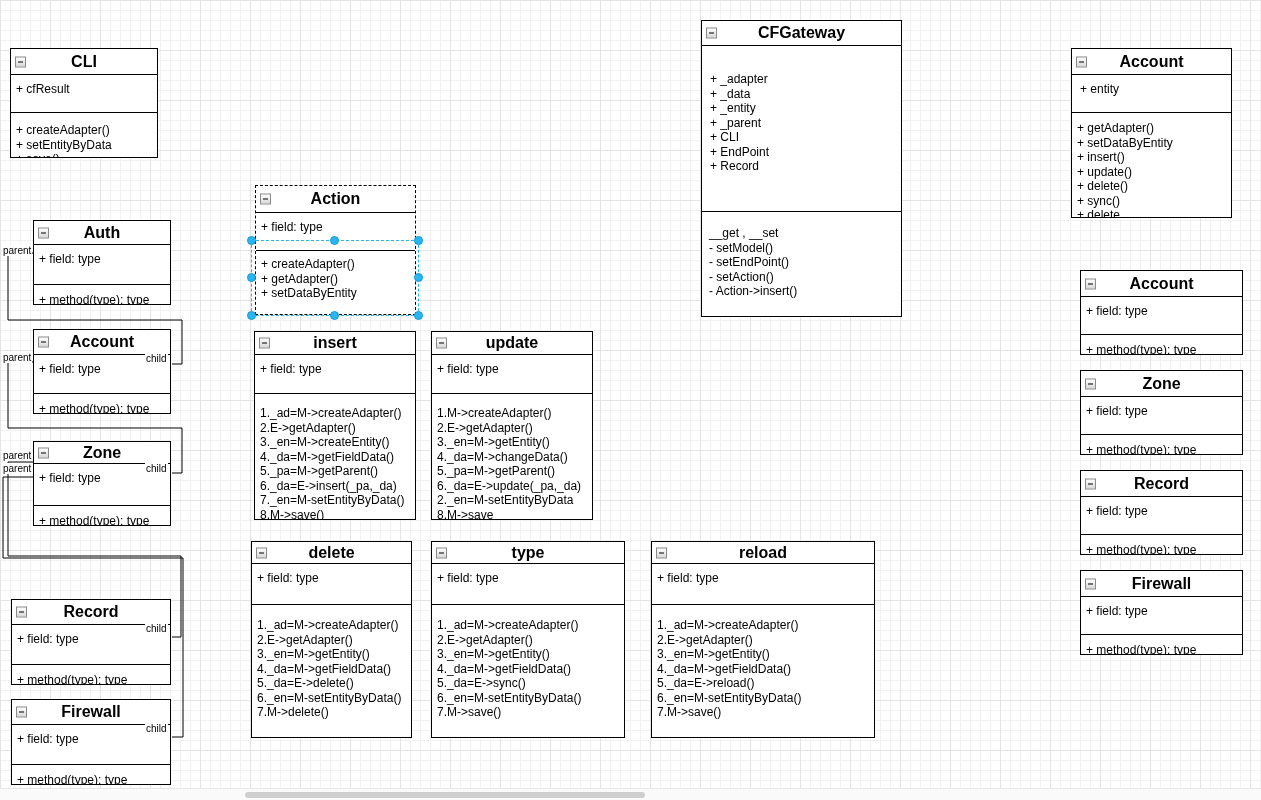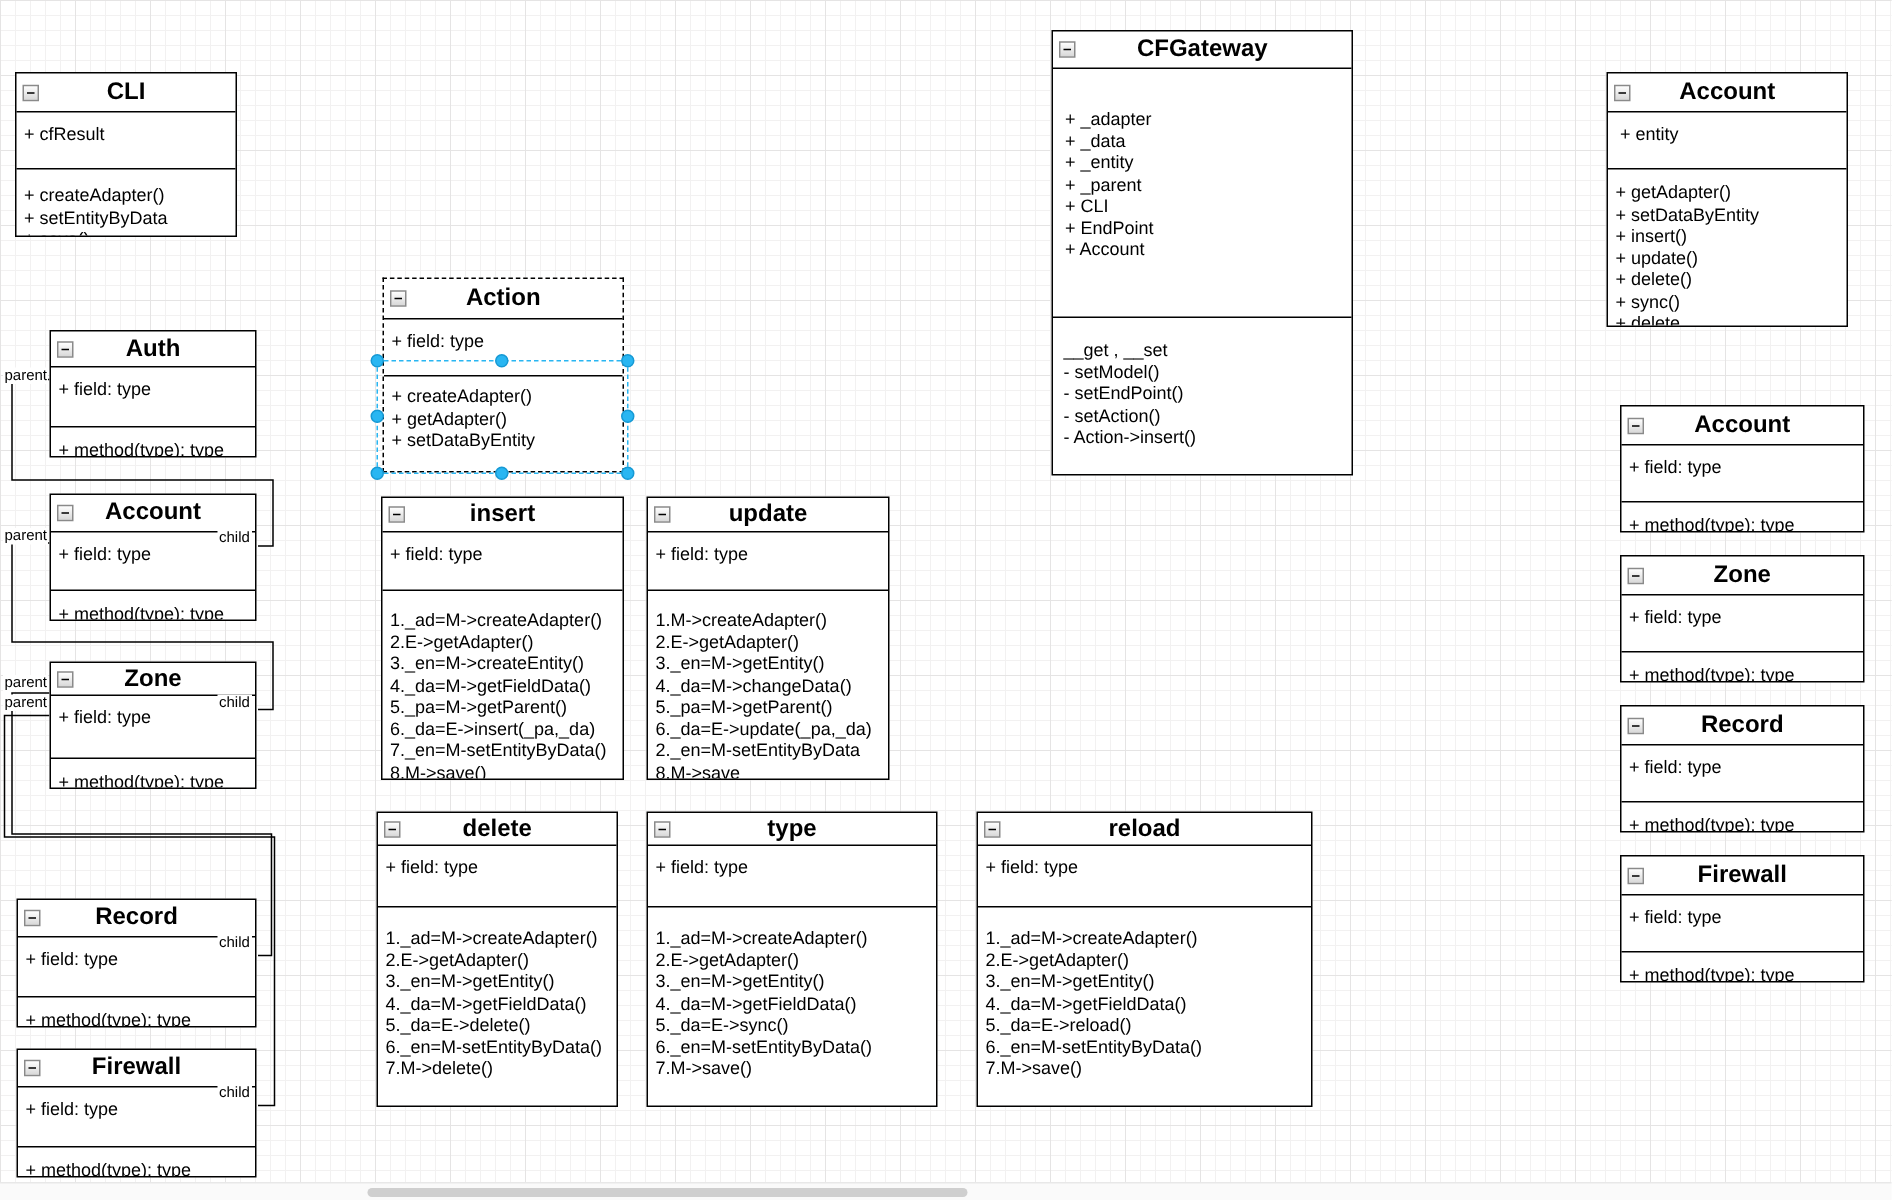--- a/index.html
+++ b/index.html
@@ -249,21 +249,21 @@
       <span class="col"></span>
       <span>CFGateway</span>
     </div>
     <div class="ff" style="height:139px;padding-top:26px;padding-left:8px">
         <div class="line">+ _adapter</div>
         <div class="line">+ _data</div>
         <div class="line">+ _entity</div>
         <div class="line">+ _parent</div>
         <div class="line">+ CLI</div>
         <div class="line">+ EndPoint</div>
-        <div class="line">+ Account</div>
+        <div class="line">+ Record</div>
       </div>
     <div class="mm" style="padding-top:14px;padding-left:7px">
         <div class="line">__get , __set</div>
         <div class="line">- setModel()</div>
         <div class="line">- setEndPoint()</div>
         <div class="line">- setAction()</div>
         <div class="line">- Action-&gt;insert()</div>
       </div>
   </div>
 

